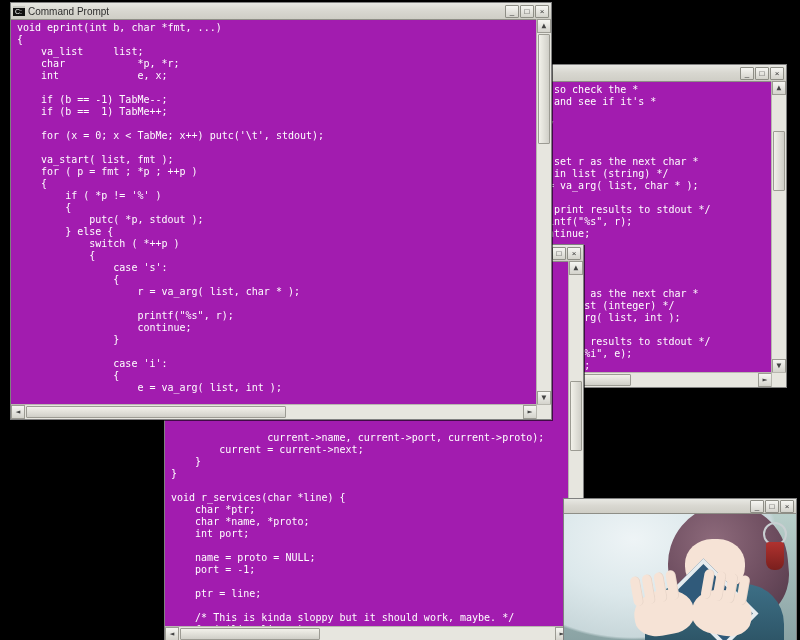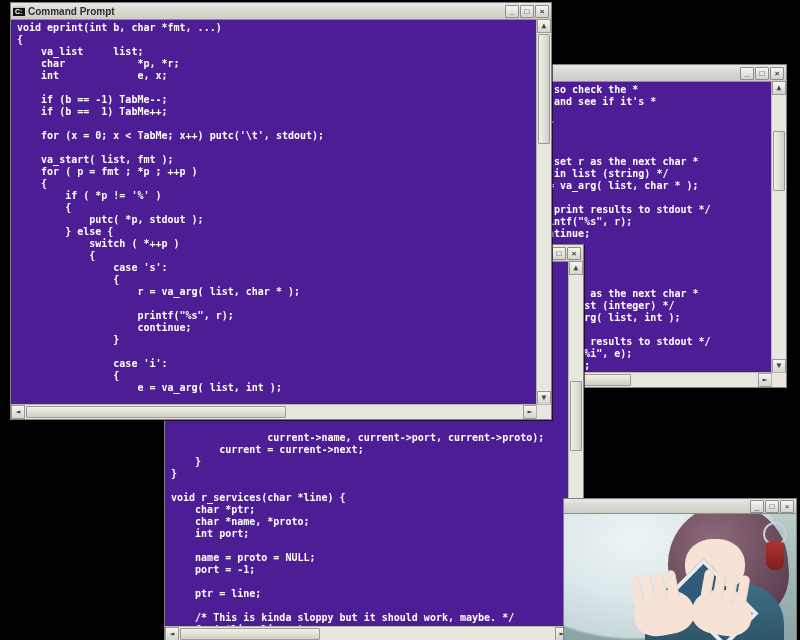--- a/index.html
+++ b/index.html
@@ -7,24 +7,23 @@
     padding: 0;
     width: 800px;
     height: 640px;
     background: #000;
     font-family: "Lucida Console", Monaco, monospace;
     overflow: hidden;
     position: relative;
   }
   .window {
     position: absolute;
-    background: #4c1d95;
+    background: #a21caf;
     border: 1px solid #808080;
     box-shadow: 1px 1px 0 rgba(0,0,0,0.6);
-    font-weight: bold;
   }
   .titlebar {
     background: linear-gradient(to bottom, #e8e8e3 0%, #d8d7d0 50%, #cfcec6 100%);
     height: 16px;
     display: flex;
     align-items: center;
     justify-content: space-between;
     border-bottom: 1px solid #8e8e86;
     padding: 0 2px;
     font-family: Tahoma, sans-serif;

